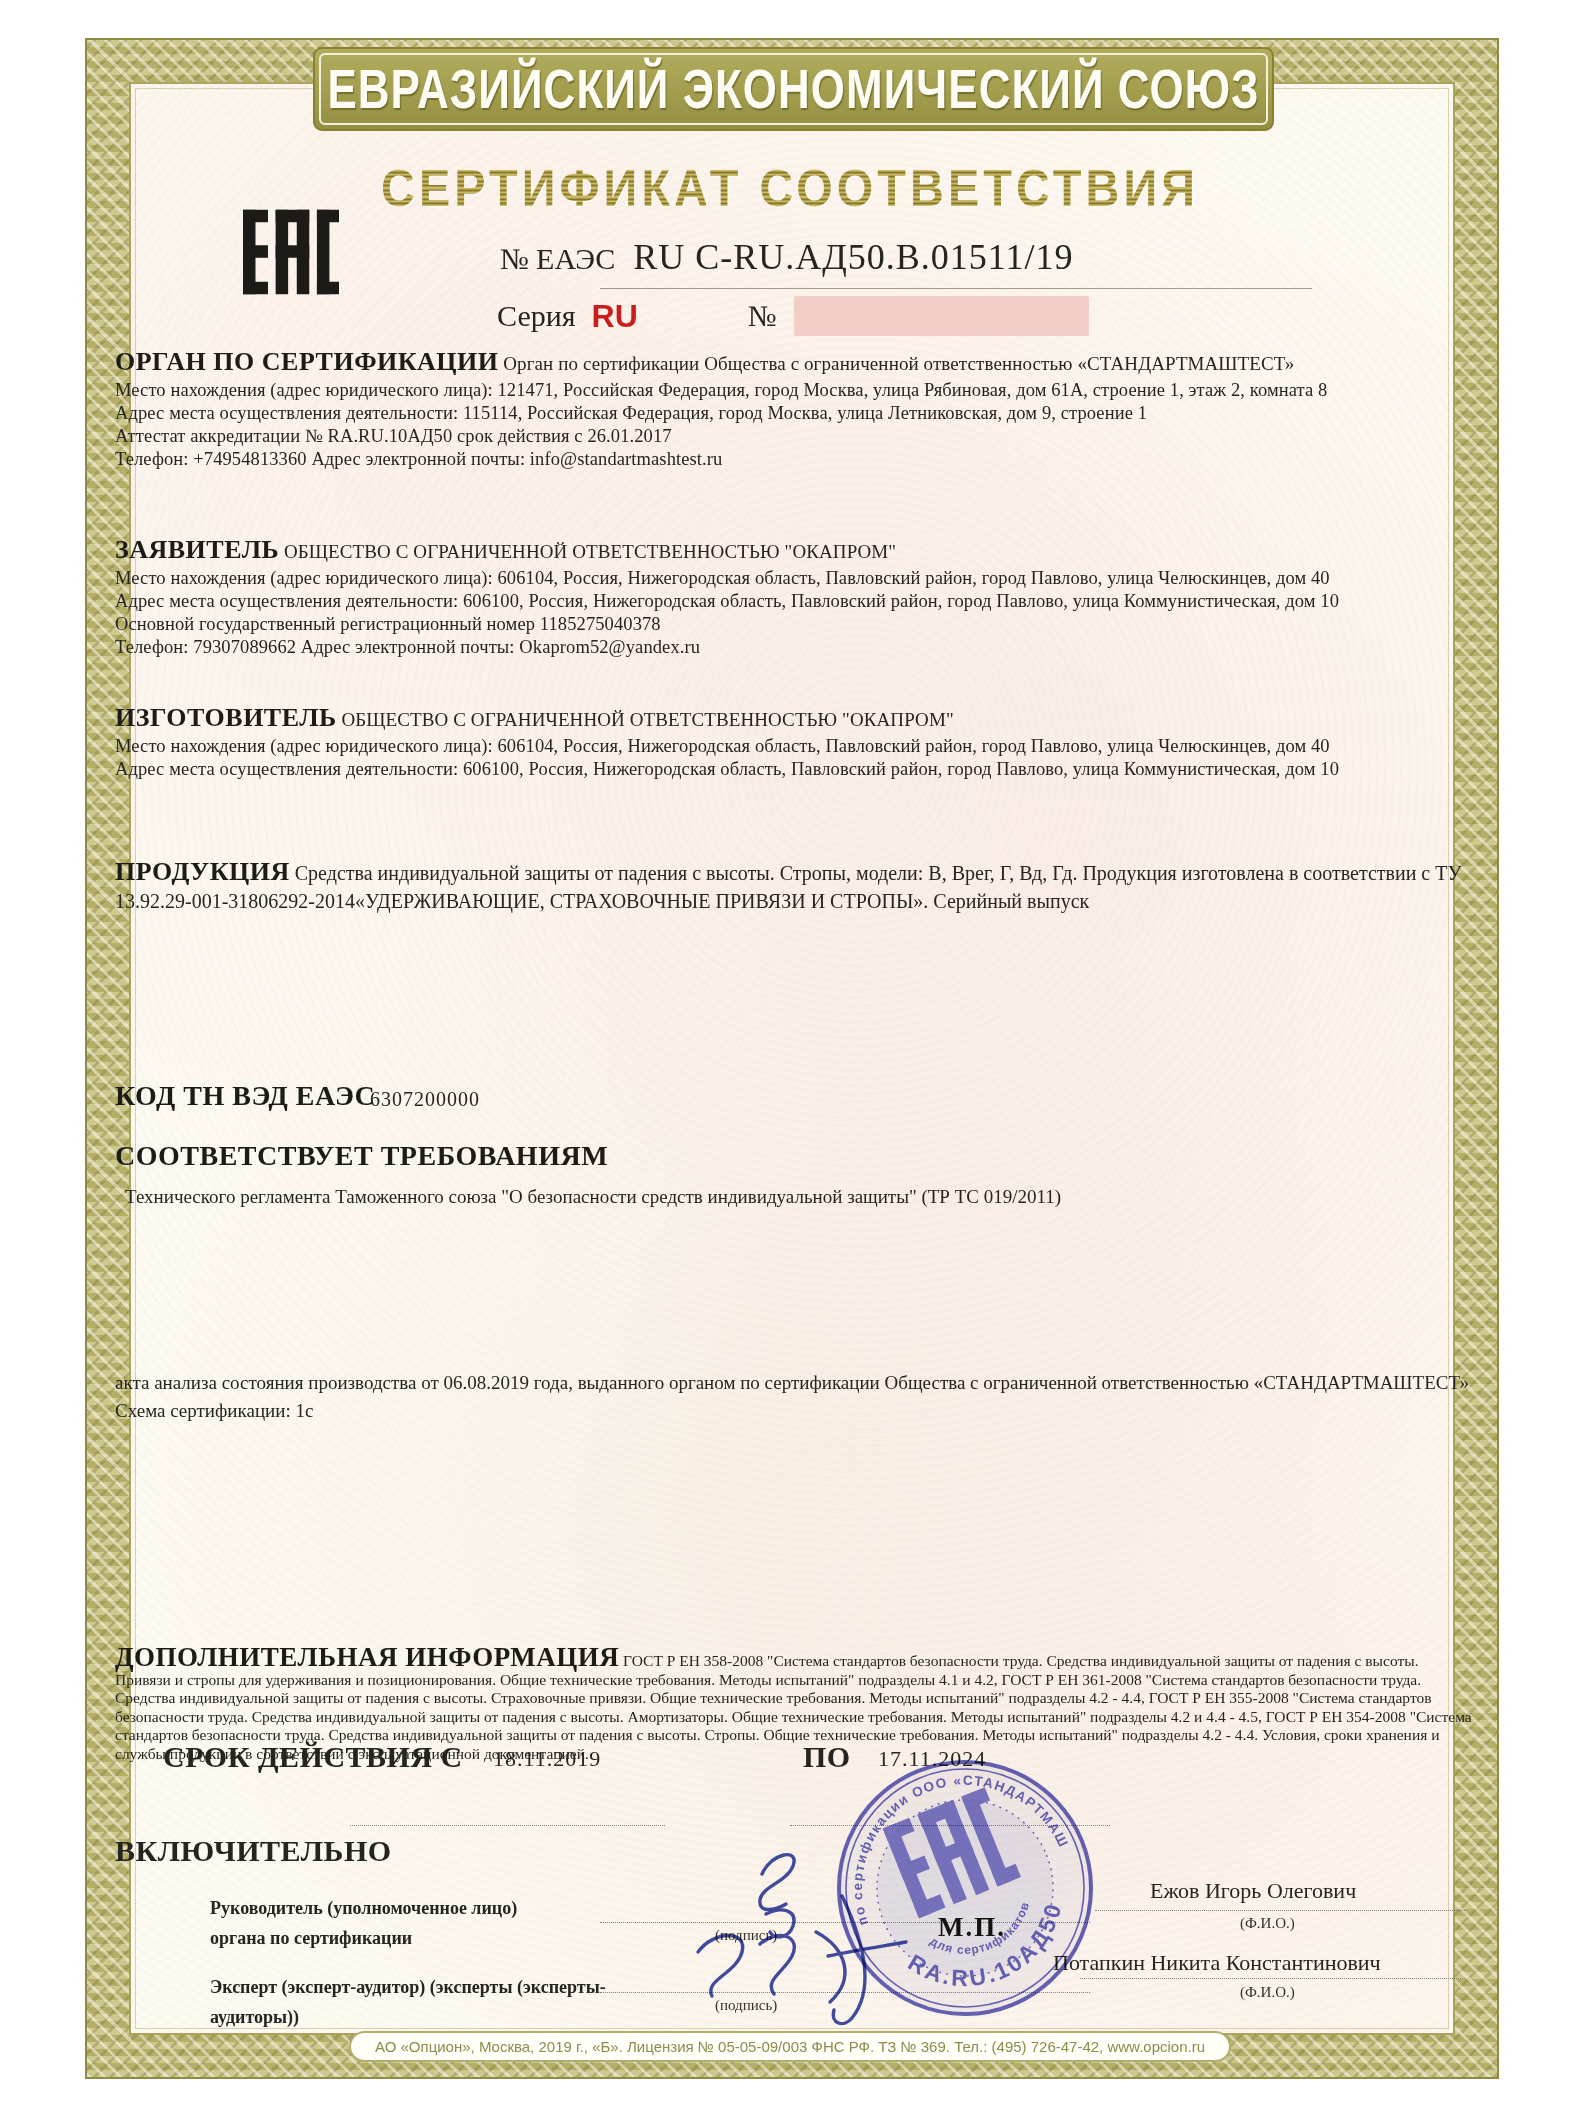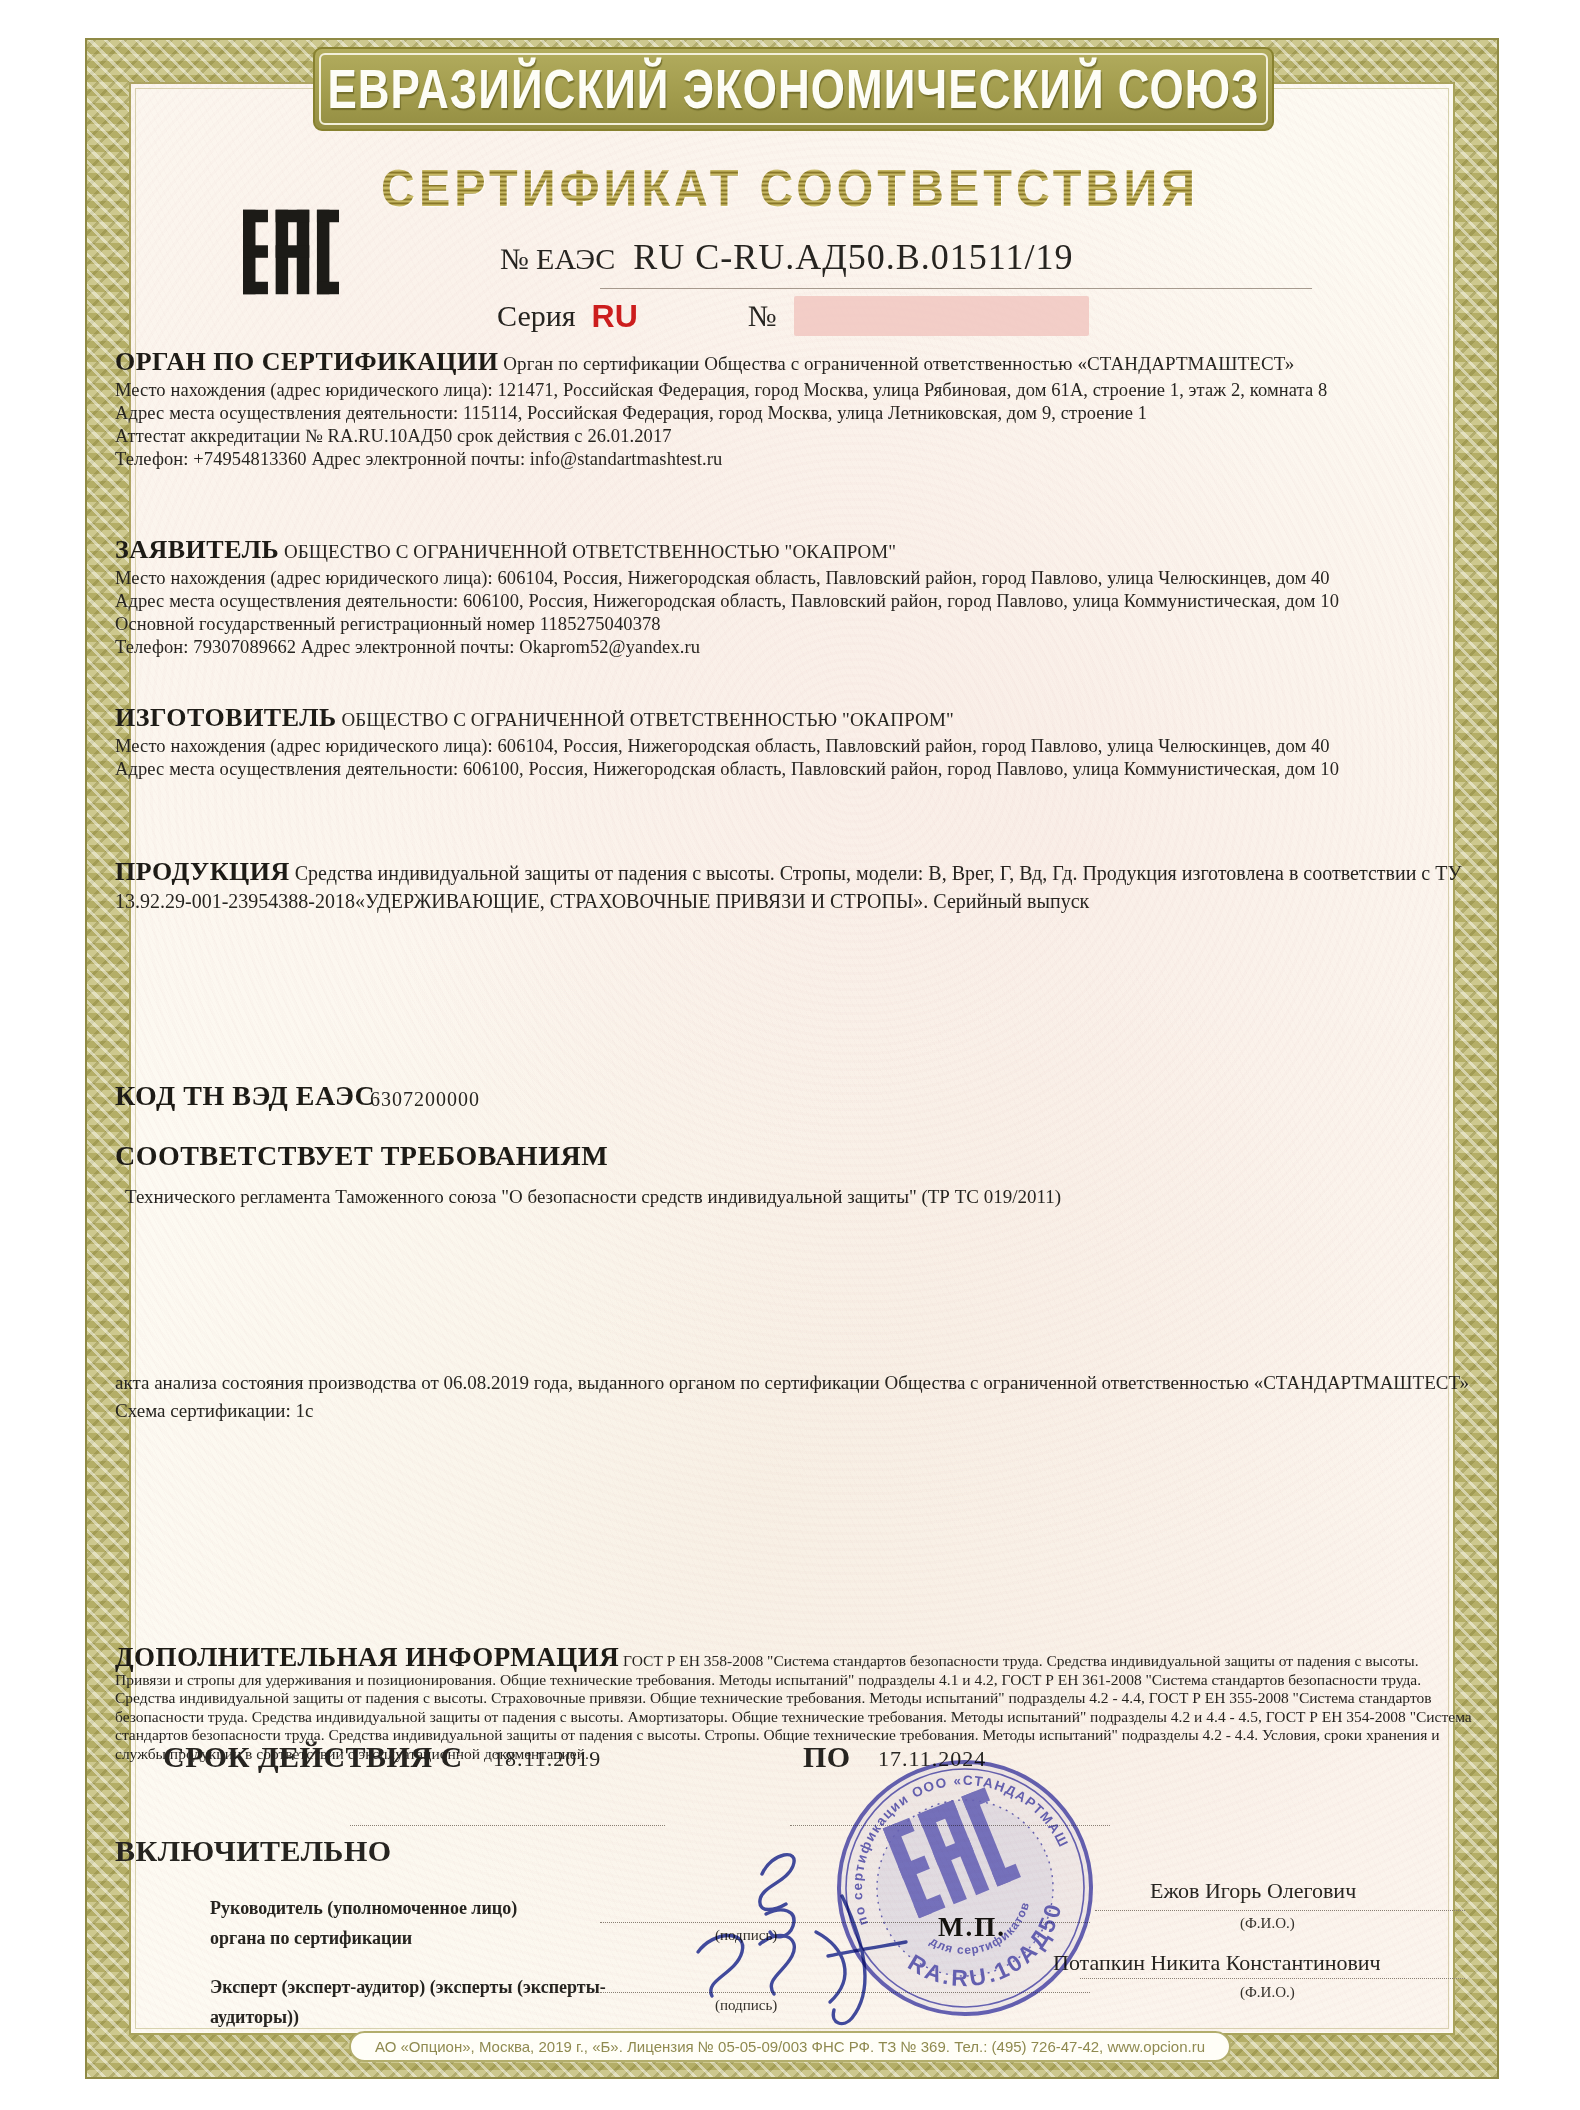--- a/index.html
+++ b/index.html
@@ -158,21 +158,21 @@
     <p class="body-line"><span class="h">ИЗГОТОВИТЕЛЬ</span>
       <span class="intro">ОБЩЕСТВО С ОГРАНИЧЕННОЙ ОТВЕТСТВЕННОСТЬЮ "ОКАПРОМ"</span></p>
     <div class="gap"></div>
     <p class="body-line">Место нахождения (адрес юридического лица): 606104, Россия, Нижегородская область, Павловский район, город Павлово, улица Челюскинцев, дом 40</p>
     <p class="body-line">Адрес места осуществления деятельности: 606100, Россия, Нижегородская область, Павловский район, город Павлово, улица Коммунистическая, дом 10</p>
   </div>
 
   <div class="sec" style="top:858px;">
     <p style="font-size:20px;line-height:28px;margin:0;">
       <span class="h">ПРОДУКЦИЯ</span>
-      <span>Средства индивидуальной защиты от падения с высоты. Стропы, модели: В, Врег, Г, Вд, Гд. Продукция изготовлена в соответствии с ТУ 13.92.29-001-23954388-2018«УДЕРЖИВАЮЩИЕ, СТРАХОВОЧНЫЕ ПРИВЯЗИ И СТРОПЫ». Серийный выпуск</span></p>
+      <span>Средства индивидуальной защиты от падения с высоты. Стропы, модели: В, Врег, Г, Вд, Гд. Продукция изготовлена в соответствии с ТУ 13.92.29-001-31806292-2014«УДЕРЖИВАЮЩИЕ, СТРАХОВОЧНЫЕ ПРИВЯЗИ И СТРОПЫ». Серийный выпуск</span></p>
   </div>
 
   <div class="sec" style="top:1080px;">
     <span class="h h-big">КОД ТН ВЭД ЕАЭС</span>
     <span class="kod-value">6307200000</span>
   </div>
 
   <div class="sec" style="top:1140px;">
     <div class="h h-big">СООТВЕТСТВУЕТ ТРЕБОВАНИЯМ</div>
     <p class="p19" style="margin-top:12px;margin-left:10px;">Технического регламента Таможенного союза "О безопасности средств индивидуальной защиты" (ТР ТС 019/2011)</p>

